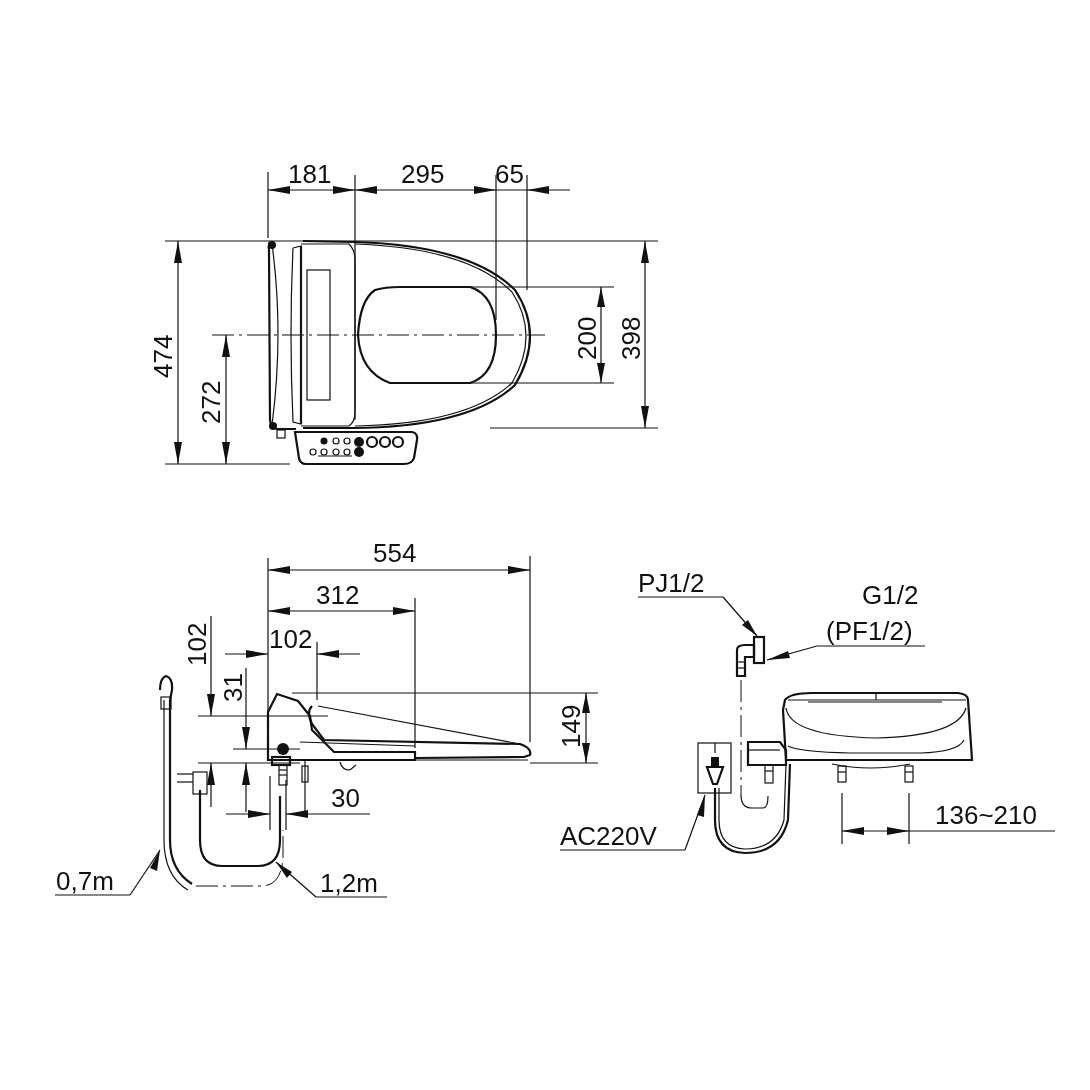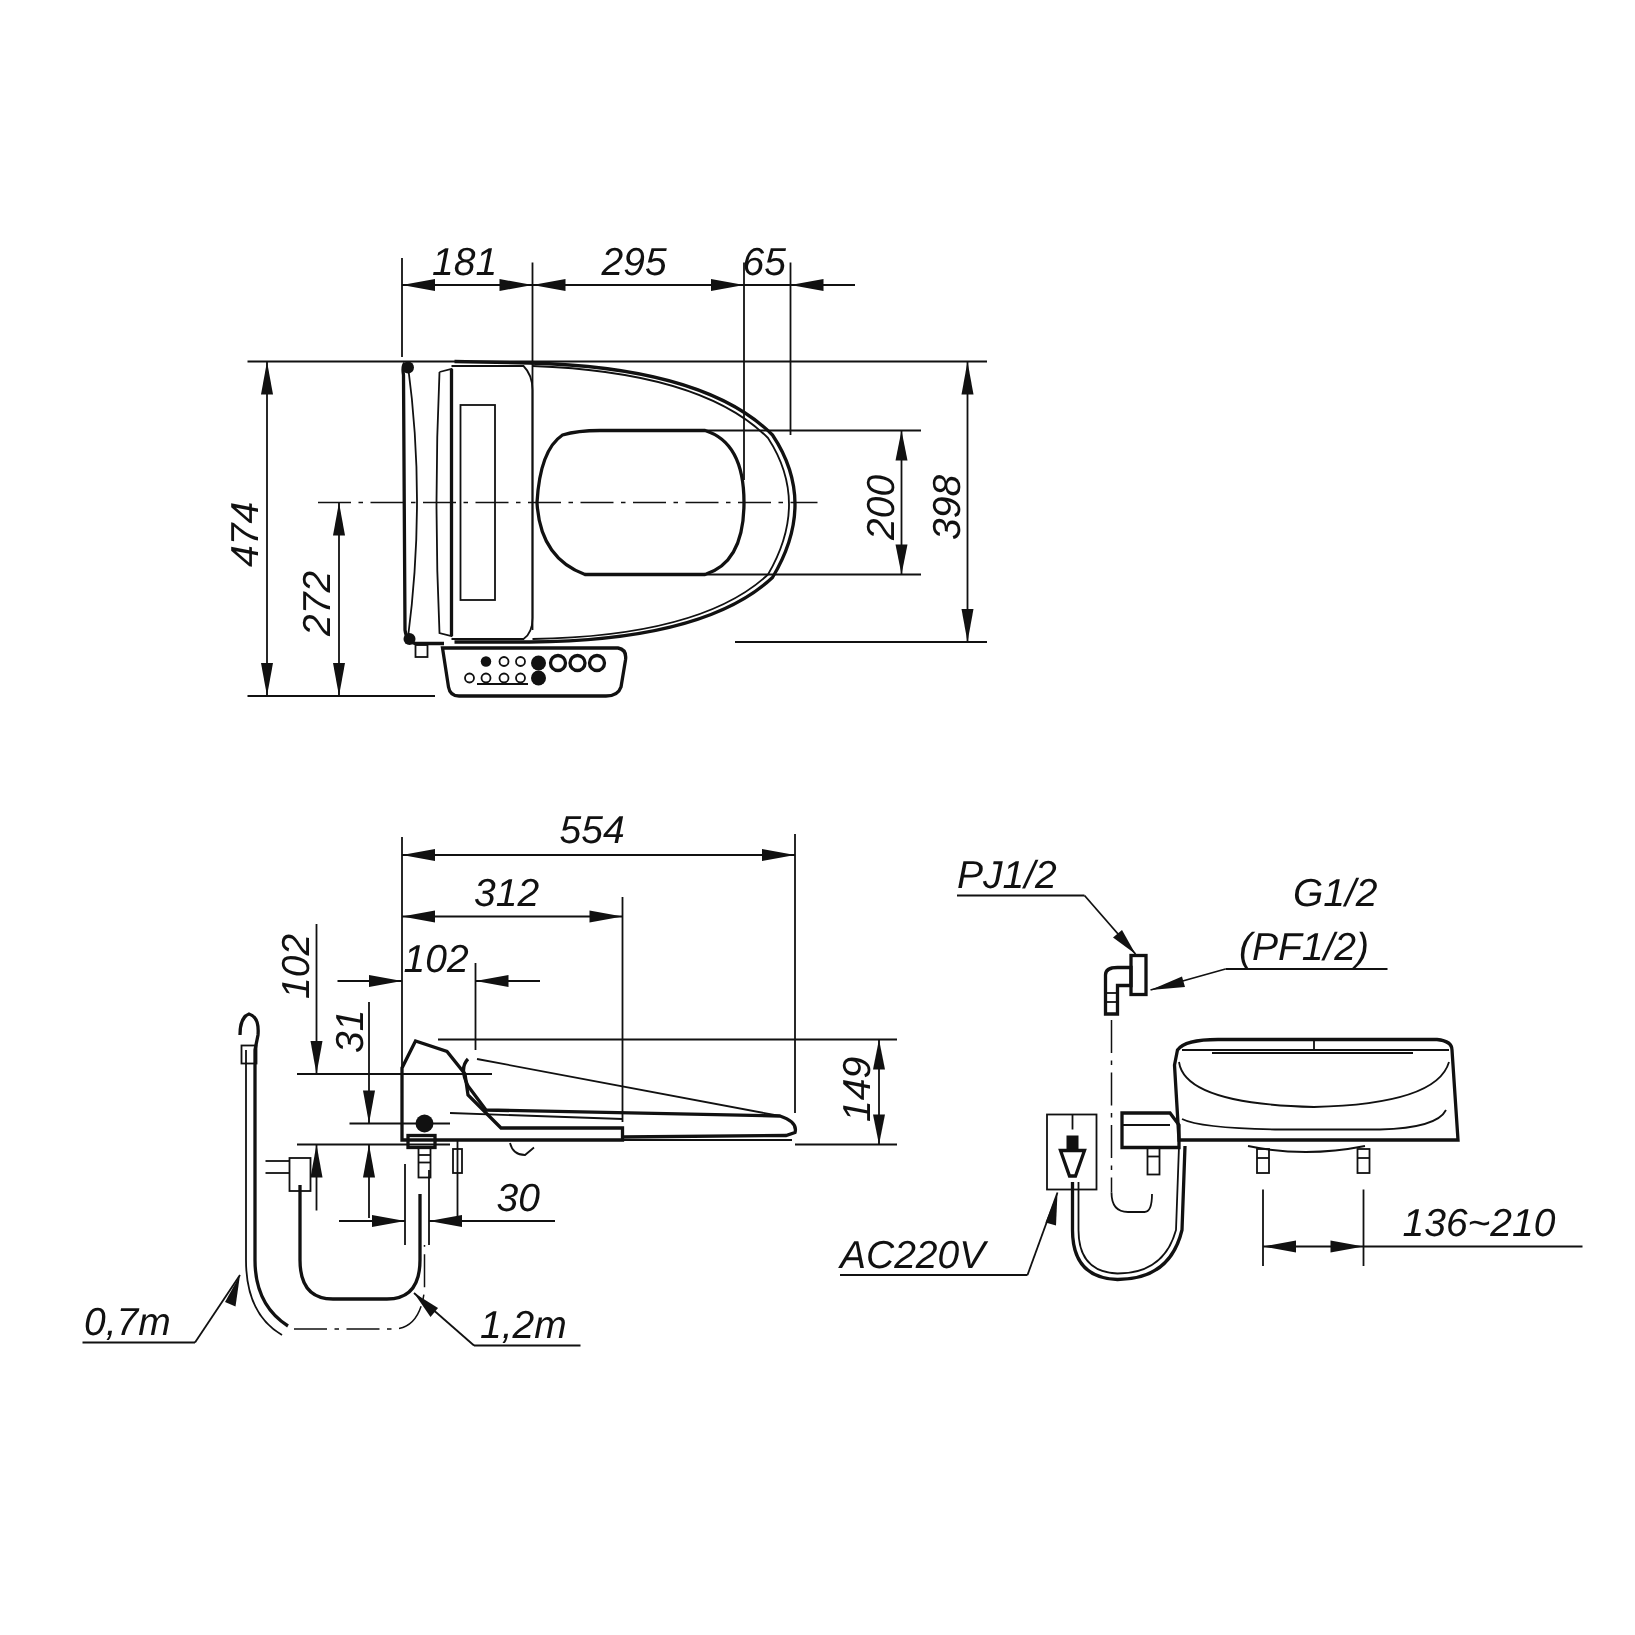--- a/index.html
+++ b/index.html
@@ -1,17 +1,17 @@
 <!DOCTYPE html>
 <html><head>
 <meta charset="utf-8">
 <style>
   html, body { margin:0; padding:0; background:#ffffff; }
   body { width:1090px; height:1090px; position:relative; overflow:hidden; }
-  #canvas { position:absolute; left:0; top:0; width:1090px; height:1068px;font-style:italic; }
+  #canvas { position:absolute; left:0; top:0; width:1090px; height:1068px; }
   svg text { font-family:"Liberation Sans", sans-serif; fill:#111; }
   .dim { font-size:26px; }
   .ln { stroke:#111; stroke-width:1.2; fill:none; }
   .lnb { stroke:#111; stroke-width:2.2; fill:none; }
   .ctr { stroke:#111; stroke-width:1; fill:none; stroke-dasharray:22 5 3 5; }
   .arr { fill:#111; stroke:none; }
   .fill { fill:#111; }
 </style>
 </head>
 <body>

